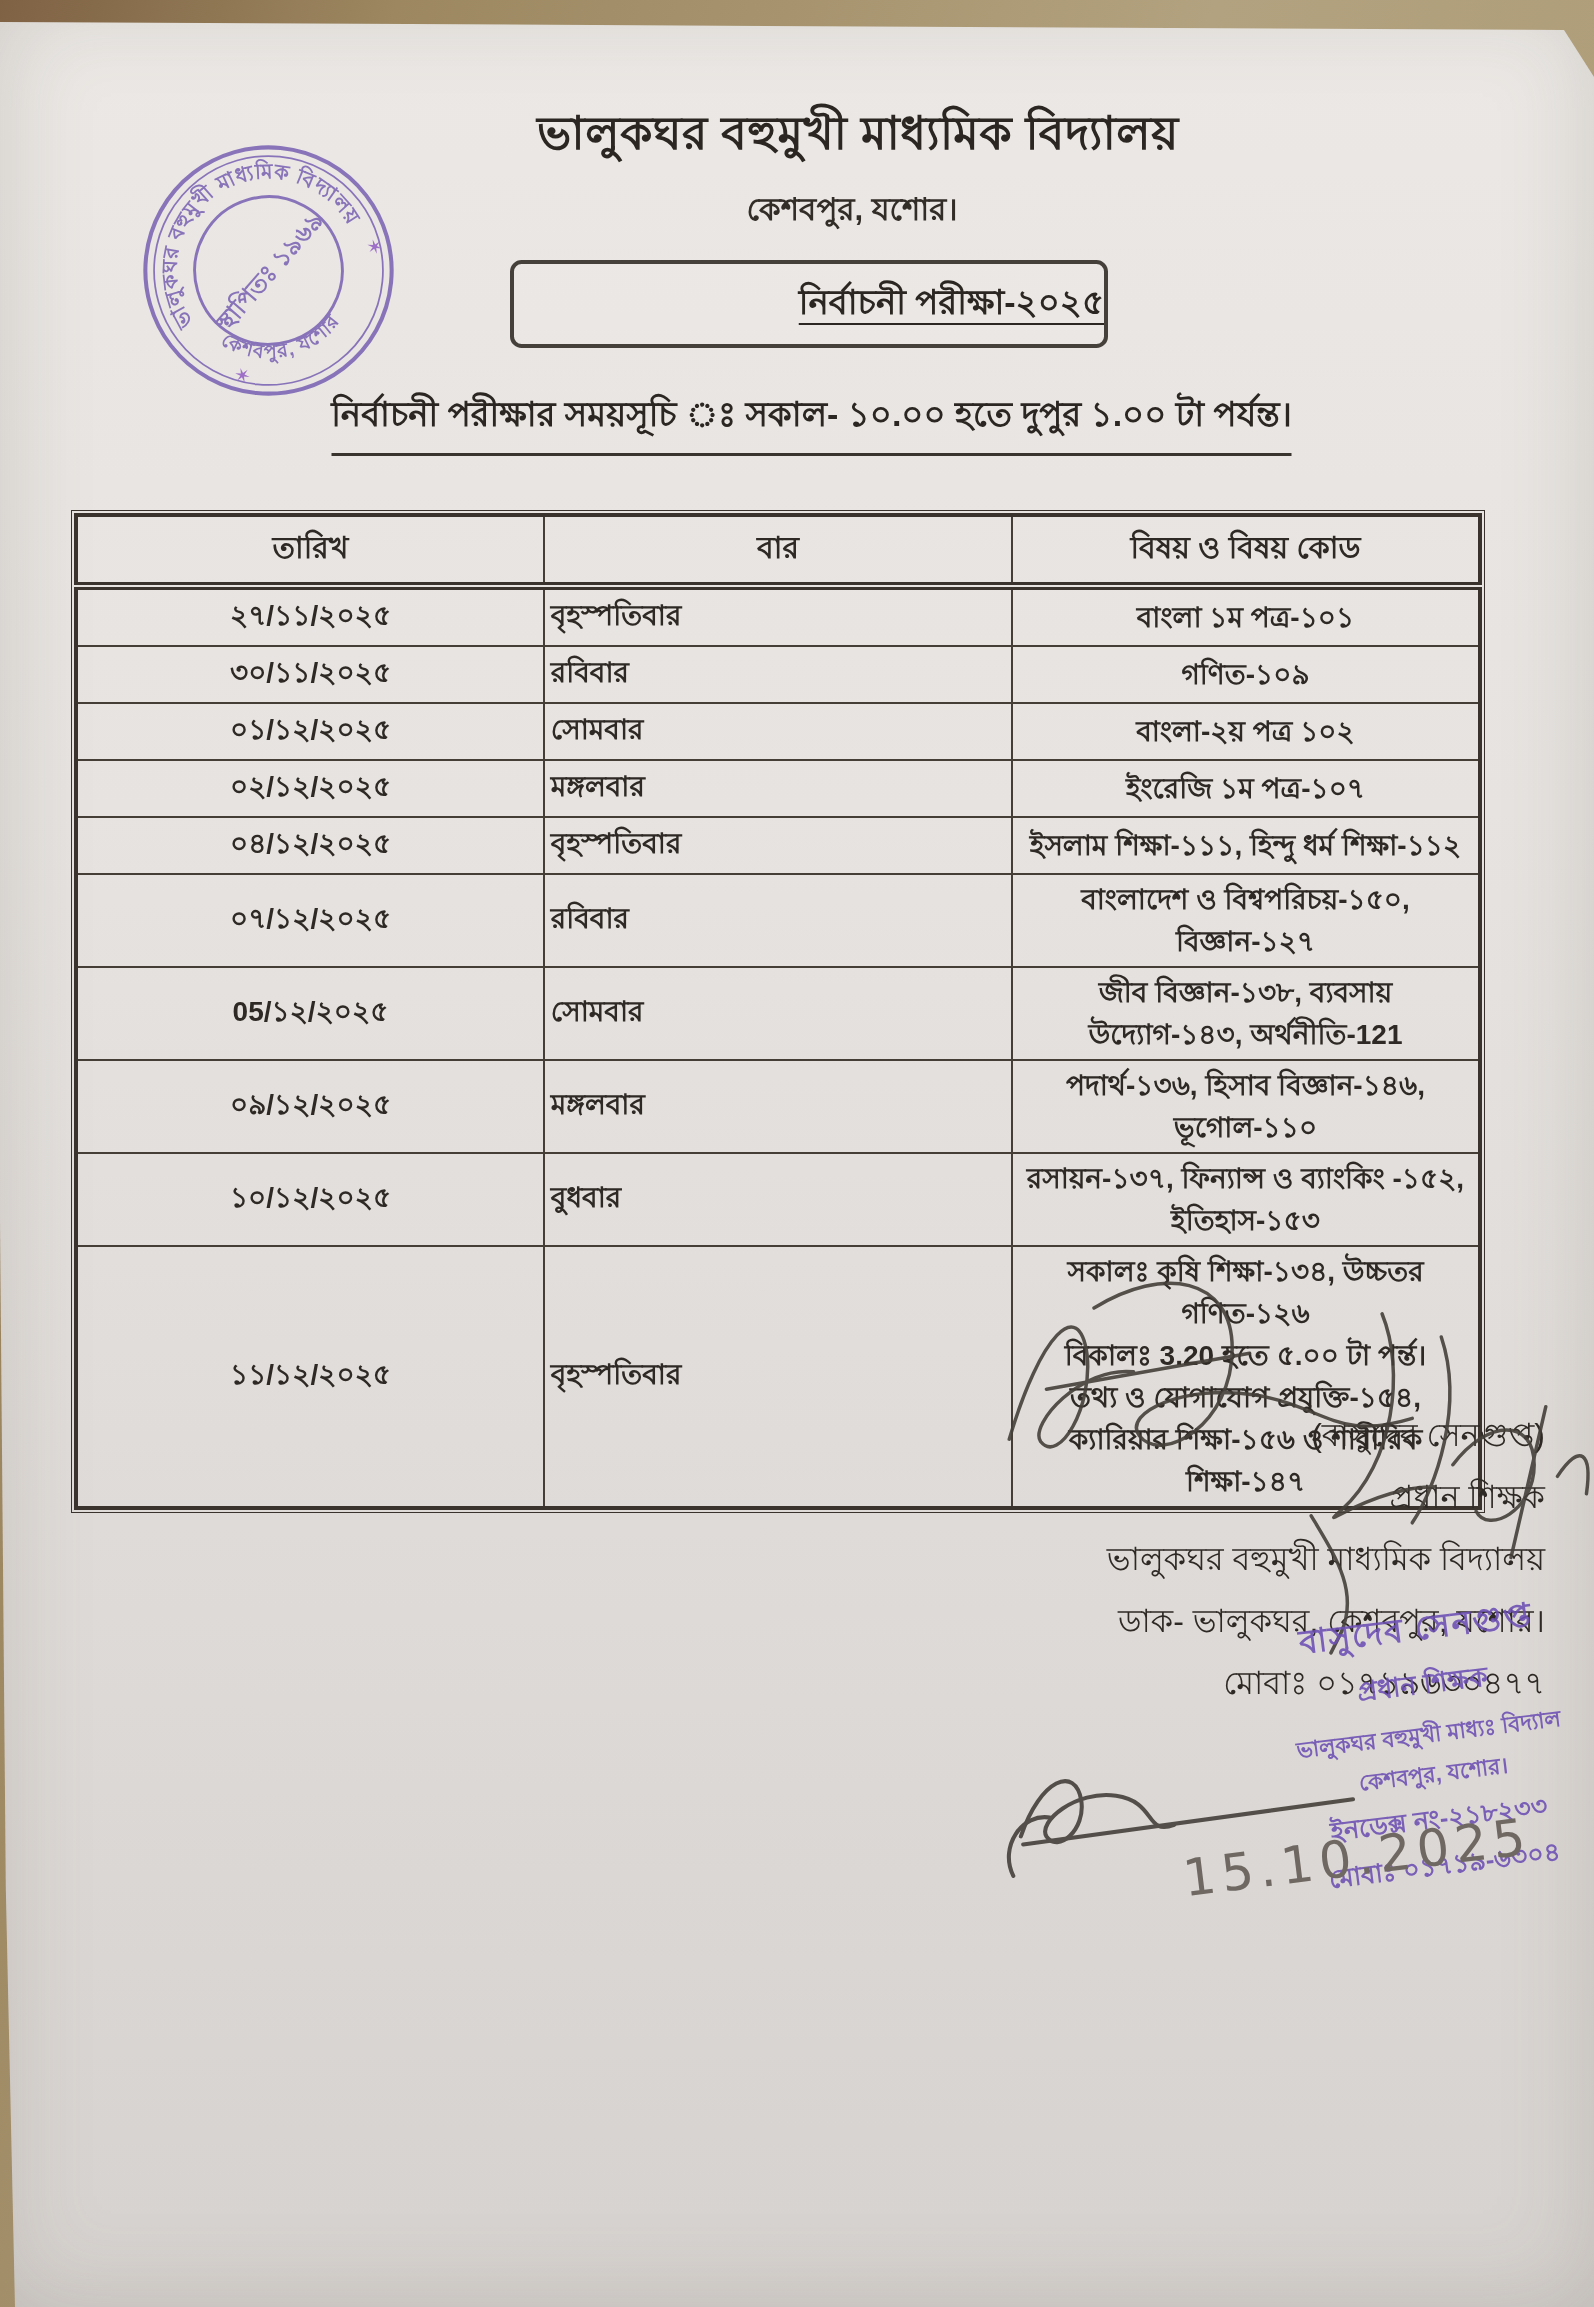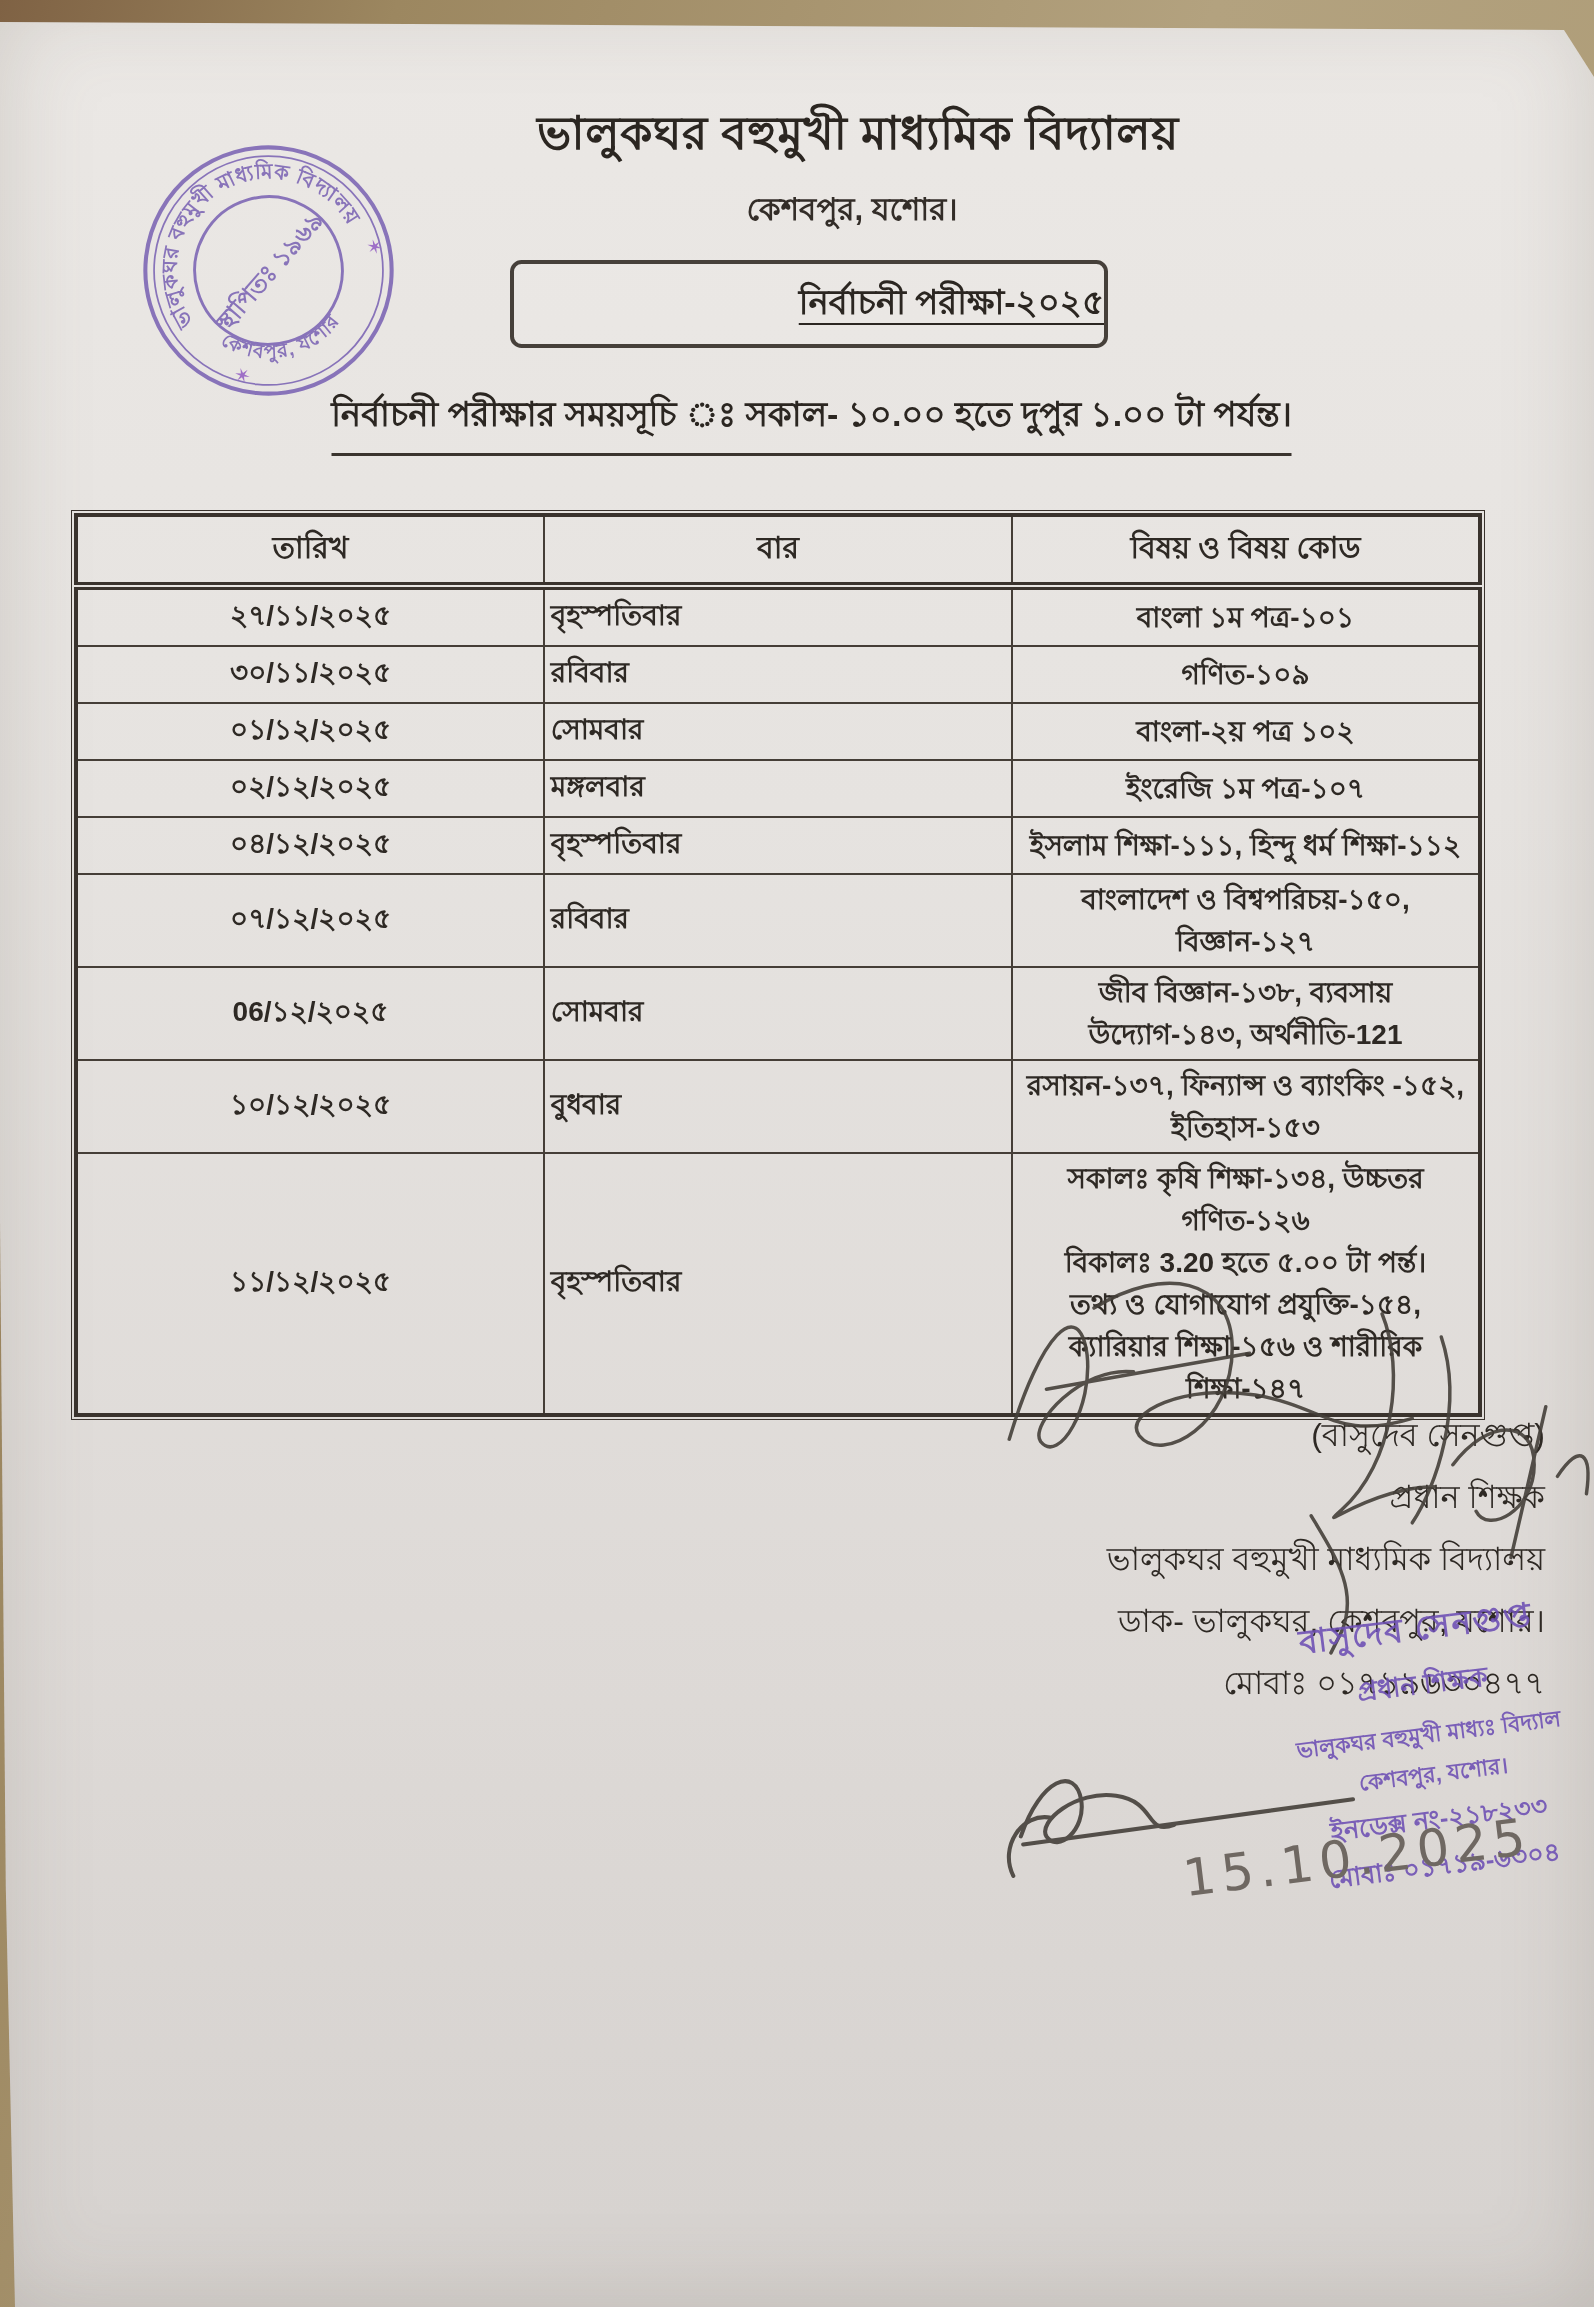--- a/index.html
+++ b/index.html
@@ -165,24 +165,31 @@
           </td>
         </tr>
         <tr>
           <td class="c-date">০৭/১২/২০২৫</td>
           <td class="c-day">রবিবার</td>
           <td class="c-subj">
             <div class="subj-line">বাংলাদেশ ও বিশ্বপরিচয়-১৫০, বিজ্ঞান-১২৭</div>
           </td>
         </tr>
         <tr>
-          <td class="c-date">06/১২/২০২৫</td>
+          <td class="c-date">05/১২/২০২৫</td>
           <td class="c-day">সোমবার</td>
           <td class="c-subj">
             <div class="subj-line">জীব বিজ্ঞান-১৩৮, ব্যবসায় উদ্যোগ-১৪৩, অর্থনীতি-121</div>
+          </td>
+        </tr>
+        <tr>
+          <td class="c-date">০৯/১২/২০২৫</td>
+          <td class="c-day">মঙ্গলবার</td>
+          <td class="c-subj">
+            <div class="subj-line">পদার্থ-১৩৬, হিসাব বিজ্ঞান-১৪৬, ভূগোল-১১০</div>
           </td>
         </tr>
         <tr>
           <td class="c-date">১০/১২/২০২৫</td>
           <td class="c-day">বুধবার</td>
           <td class="c-subj">
             <div class="subj-line">রসায়ন-১৩৭, ফিন্যান্স ও ব্যাংকিং -১৫২, ইতিহাস-১৫৩</div>
           </td>
         </tr>
         <tr class="last">

